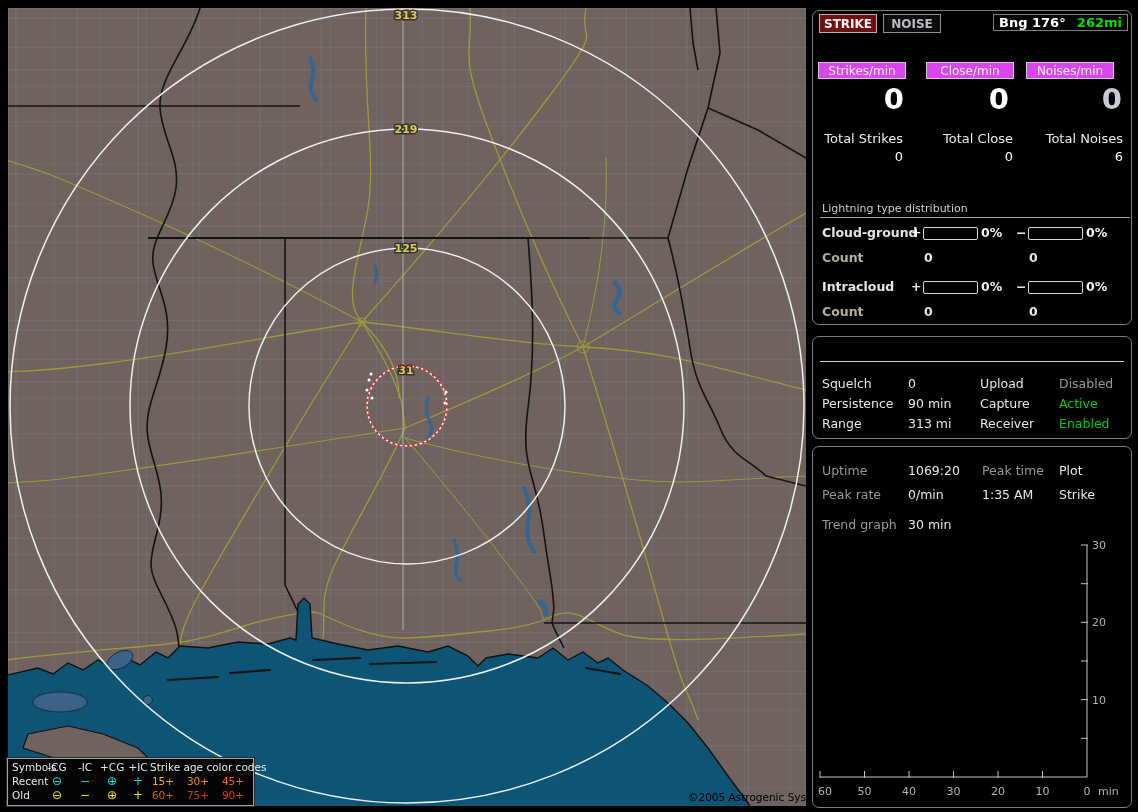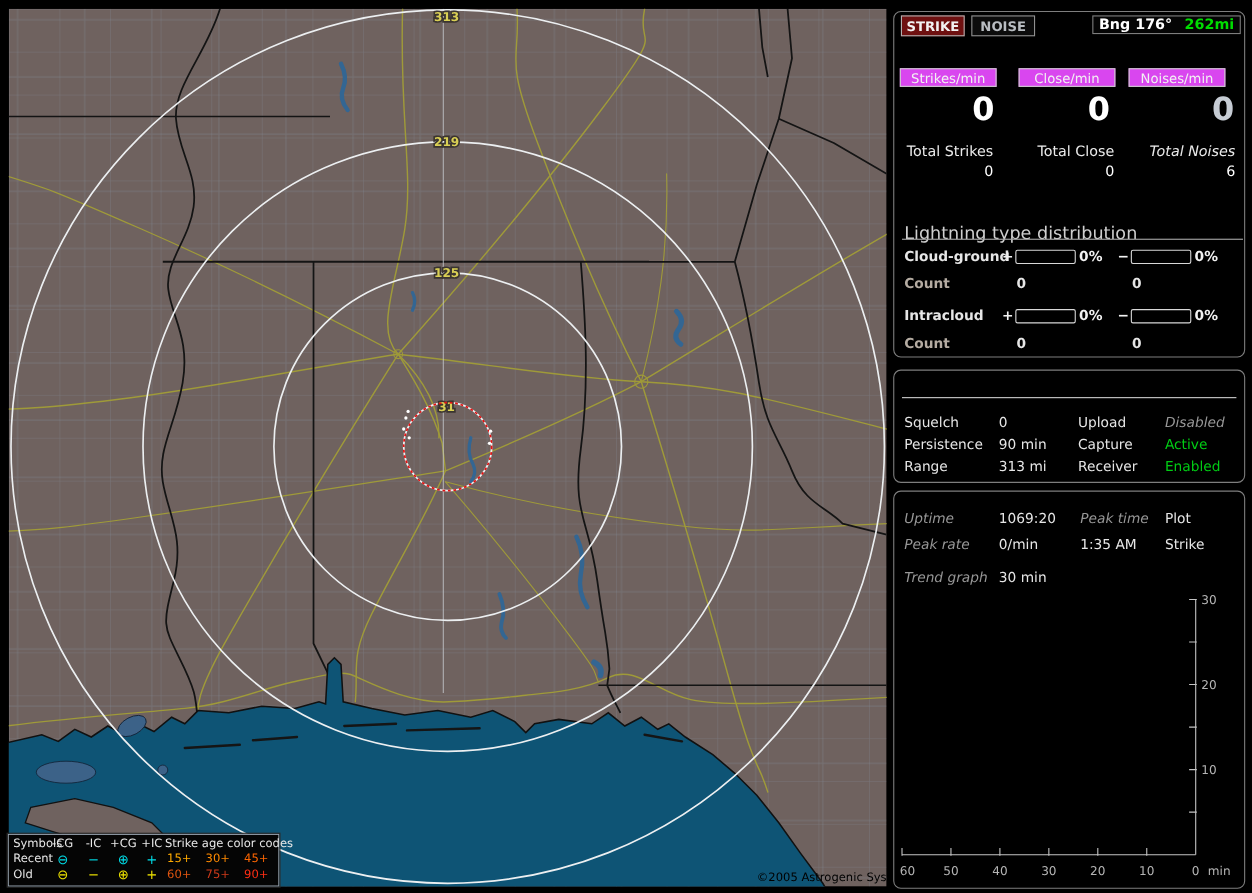--- a/index.html
+++ b/index.html
@@ -1,20 +1,20 @@
 <!DOCTYPE html>
 <html><head>
 <meta charset="utf-8">
 <style>
   html,body{margin:0;padding:0;background:#000;}
   #screen{position:relative;width:1138px;height:812px;background:#000;overflow:hidden;
           font-family:"DejaVu Sans","Liberation Sans",sans-serif;}
   .abs{position:absolute;}
   .t{position:absolute;white-space:nowrap;font-size:12.5px;color:#e6e6e6;}
-  .dim{color:#979797;font-style:italic;}
+  .dim{color:#979797;}
   .grn{color:#00cc14;}
   .bold{font-weight:bold;}
   .g{position:absolute;border:1px solid #7e7e7e;border-radius:7px;background:#000;}
   .btn{position:absolute;display:flex;align-items:center;justify-content:center;
        font-size:12px;color:#f2f2f2;box-sizing:border-box;cursor:default;}
   .ratebtn{background:#d946ef;border:1px solid #cdcdcd;}
   .bigval{position:absolute;font-size:29px;font-weight:bold;color:#fff;text-align:right;}
   .totlbl{position:absolute;font-size:13px;color:#eaeaea;text-align:right;}
   .totval{position:absolute;font-size:13px;color:#fff;text-align:right;}
   .bar{position:absolute;width:53px;height:11px;background:#000;border:1px solid #d8d8d8;border-radius:2px;}
@@ -191,21 +191,21 @@
   <div class="bigval" style="left:909px;top:82px;width:100px;">0</div>
   <div class="bigval" style="left:1022px;top:82px;width:100px;color:#c6ccd4;">0</div>
 
   <div class="totlbl" style="left:793px;top:131px;width:110px;">Total Strikes</div>
   <div class="totlbl" style="left:903px;top:131px;width:110px;">Total Close</div>
   <div class="totlbl dim" style="left:1013px;top:131px;width:110px;">Total Noises</div>
   <div class="totval" style="left:793px;top:149px;width:110px;">0</div>
   <div class="totval" style="left:903px;top:149px;width:110px;">0</div>
   <div class="totval" style="left:1013px;top:149px;width:110px;">6</div>
 
-  <div class="t" style="left:822px;top:202px;font-size:16px;color:#cfcfcf;">Lightning type distribution</div>
+  <div class="t" style="left:822px;top:202px;font-size:11px;color:#cfcfcf;">Lightning type distribution</div>
   <div class="hr" style="left:820px;top:217px;width:310px;"></div>
 
   <div class="t bold" style="left:822px;top:225px;">Cloud-ground</div>
   <div class="pct" style="left:911px;top:225px;">+</div>
   <div class="bar" style="left:923px;top:227px;"></div>
   <div class="pct" style="left:981px;top:225px;">0%</div>
   <div class="pct" style="left:1016px;top:225px;">−</div>
   <div class="bar" style="left:1028px;top:227px;"></div>
   <div class="pct" style="left:1086px;top:225px;">0%</div>
   <div class="t bold" style="left:822px;top:250px;color:#b5aca2;">Count</div>

